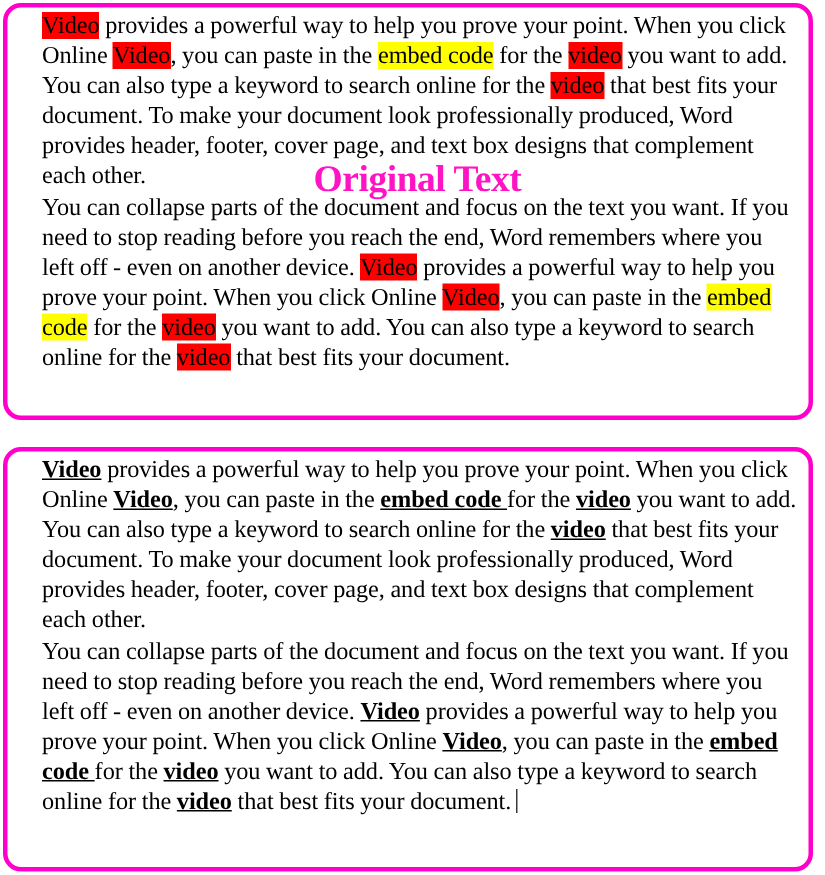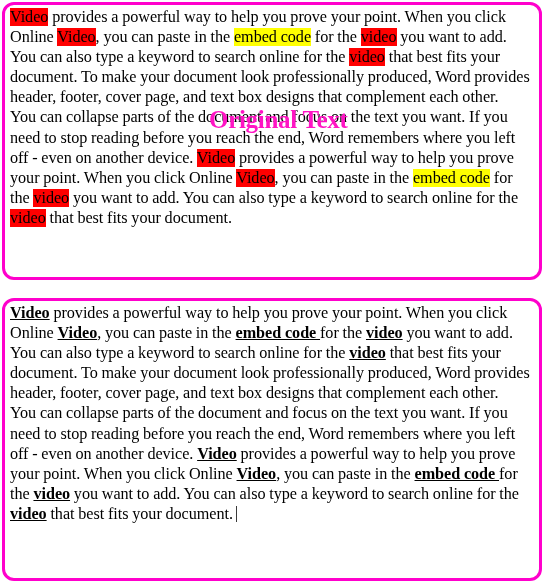--- a/index.html
+++ b/index.html
@@ -16,20 +16,21 @@
 
   .panel {
     position: absolute;
     left: 2px;
     width: 540px;
     border: 3px solid #ff00cc;
     border-radius: 12px;
     box-sizing: border-box;
     background: #ffffff;
     overflow: hidden;
+    padding-left: 18px;
   }
 
   #panel-original {
     top: 2px;
     height: 278px;
   }
 
   #panel-output {
     top: 298px;
     height: 283px;

